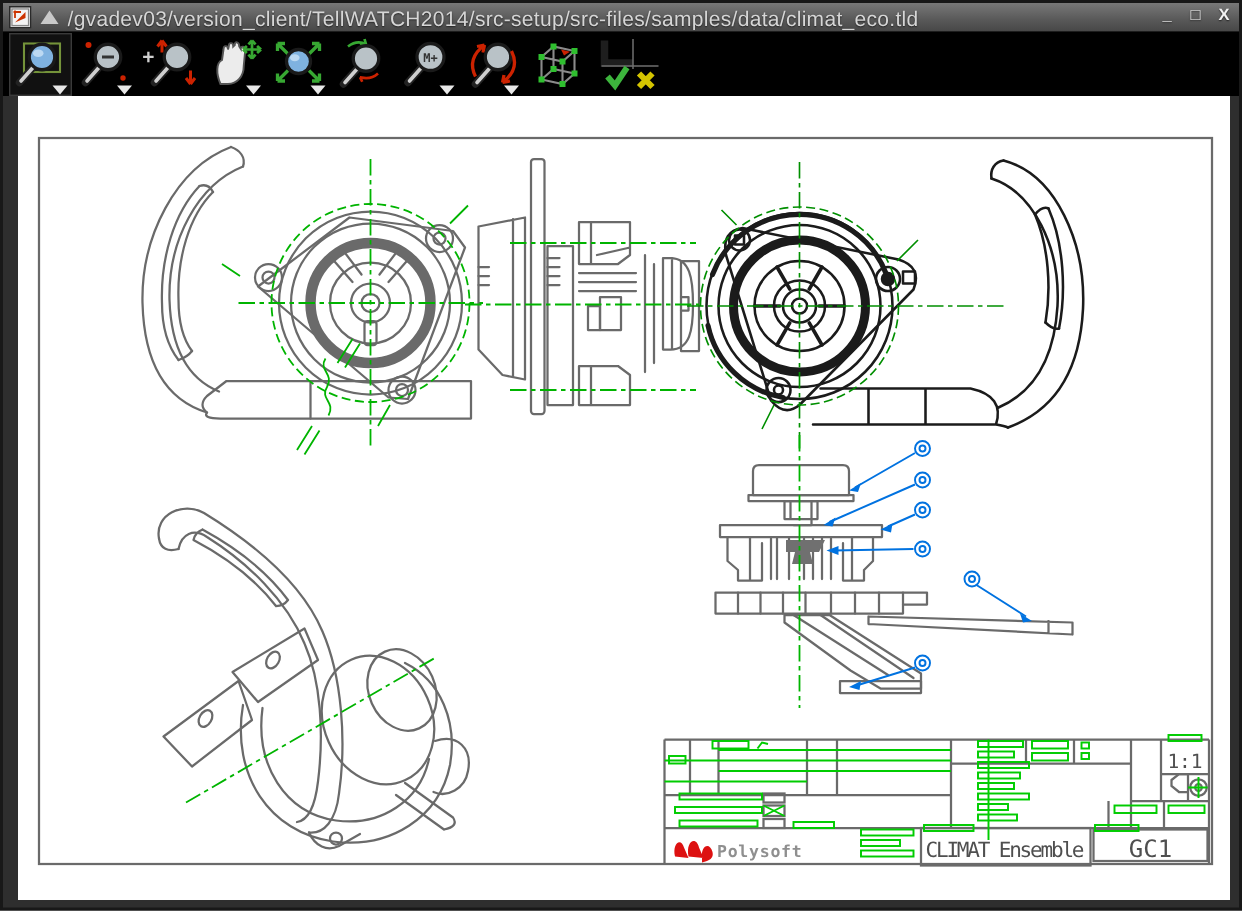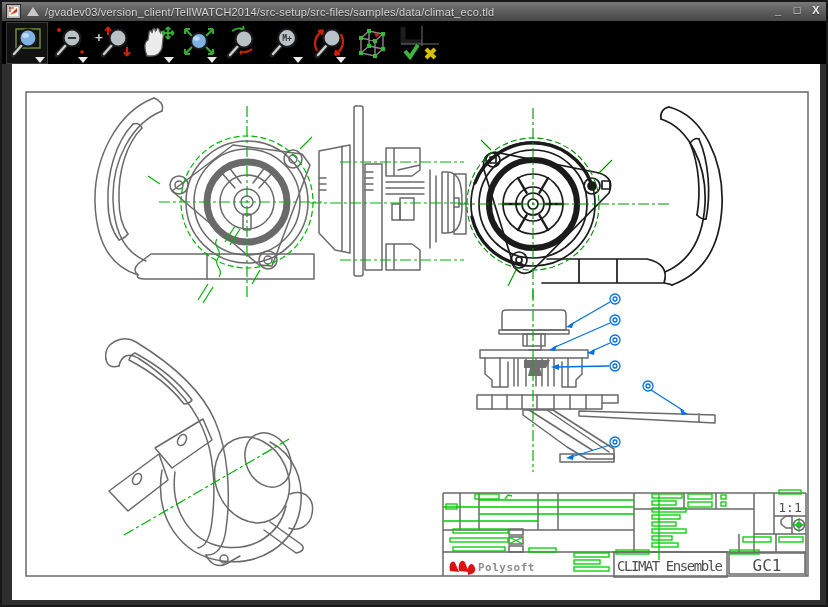--- a/index.html
+++ b/index.html
@@ -5,21 +5,21 @@
   html,body{margin:0;padding:0;background:#4a4a4a;}
   .window{position:relative;width:828px;height:607px;background:#2e2e2e;overflow:hidden;
           font-family:"Liberation Sans",sans-serif;box-sizing:border-box;border:2px solid #181818;}
   
   .titlebar{position:absolute;left:0;top:0;width:828px;height:19px;
             background:linear-gradient(#787878,#585858 60%,#474747);
             display:flex;align-items:center;gap:4px;padding:0 4px;box-sizing:border-box;}
   .app-icon{width:15px;height:15px;flex:0 0 auto;}
   .shade-btn{width:16px;height:12px;display:flex;align-items:center;justify-content:center;flex:0 0 auto;}
   .tri{width:0;height:0;border-left:6px solid transparent;border-right:6px solid transparent;border-bottom:9px solid #c9c9c9;}
-  .title-text{flex:1;color:#d6d6d6;font-size:11px;text-shadow:0 1px 1px #222;
+  .title-text{flex:1;color:#d6d6d6;font-size:14px;text-shadow:0 1px 1px #222;
               white-space:nowrap;overflow:hidden;letter-spacing:.2px;}
   .win-btns{display:flex;gap:3px;flex:0 0 auto;margin-right:2px;}
   .wbtn{width:16px;height:15px;color:#f2f2f2;font-weight:bold;font-size:11px;line-height:13px;
         text-align:center;text-shadow:0 1px 1px #222;cursor:default;}
   
   .toolbar{position:absolute;left:0;top:19px;width:828px;height:43px;background:#000;
            display:flex;align-items:center;padding-left:5px;gap:3px;box-sizing:border-box;}
   .tool{position:relative;width:40px;height:40px;display:flex;align-items:center;justify-content:center;}
   .tool.wide{width:50px;}
   .tool.active{outline:1px solid #3a3a3a;background:#111;}

